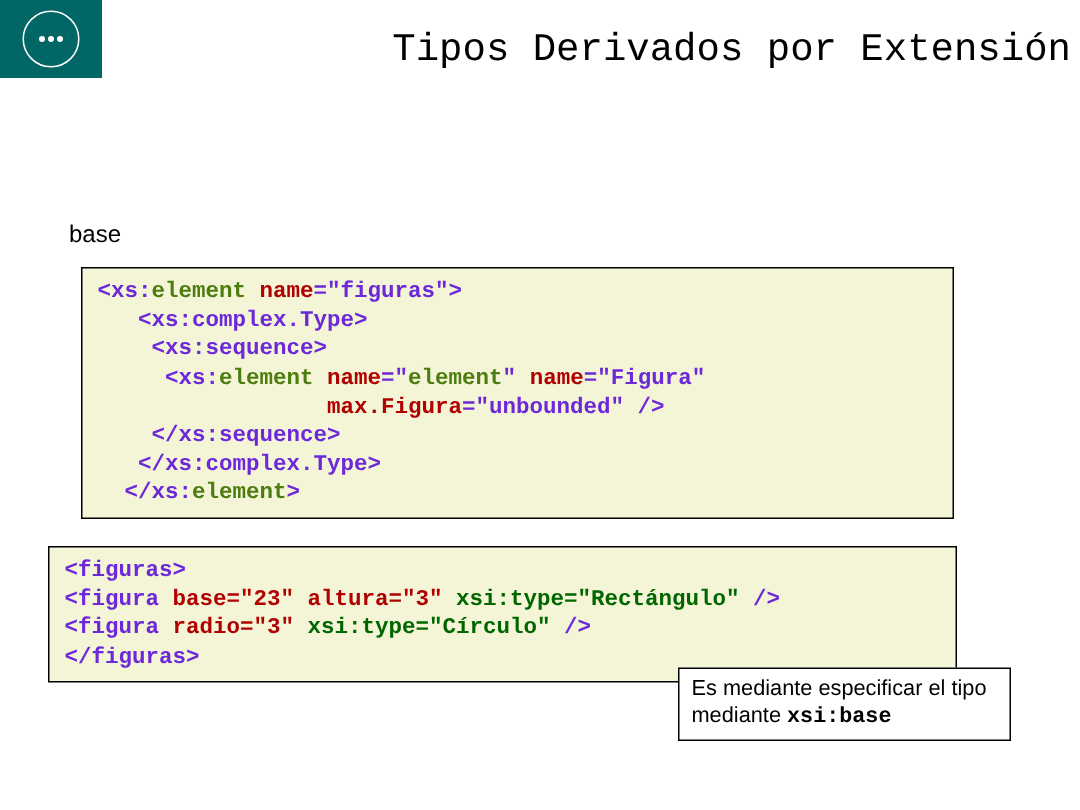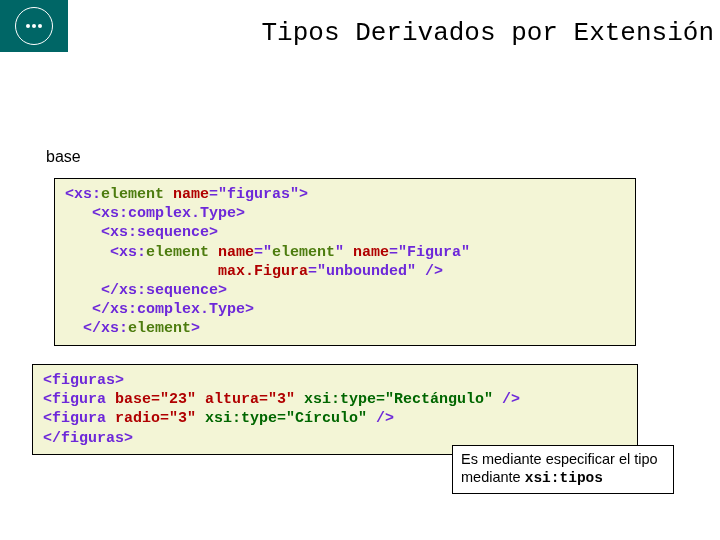--- a/index.html
+++ b/index.html
@@ -126,14 +126,14 @@
 <span class="k-el">    &lt;/xs:sequence&gt;</span>
 <span class="k-el">   &lt;/xs:complex.Type&gt;</span>
 <span class="k-el">  &lt;/xs:</span><span class="k-val">element</span><span class="k-el">&gt;</span></div>
 
 <div class="codebox xml"><span class="k-el">&lt;figuras&gt;</span>
 <span class="k-el">&lt;figura </span><span class="k-attr">base="23" altura="3" </span><span class="k-xml">xsi:type="Rectángulo"</span><span class="k-el"> /&gt;</span>
 <span class="k-el">&lt;figura </span><span class="k-attr">radio="3" </span><span class="k-xml">xsi:type="Círculo"</span><span class="k-el"> /&gt;</span>
 <span class="k-el">&lt;/figuras&gt;</span></div>
 
 <div class="notebox">
-  <span>Es mediante especificar el tipo mediante </span><span class="code">xsi:tipos</span>
+  <span>Es mediante especificar el tipo mediante </span><span class="code">xsi:base</span>
 </div>
 
 </body></html>

